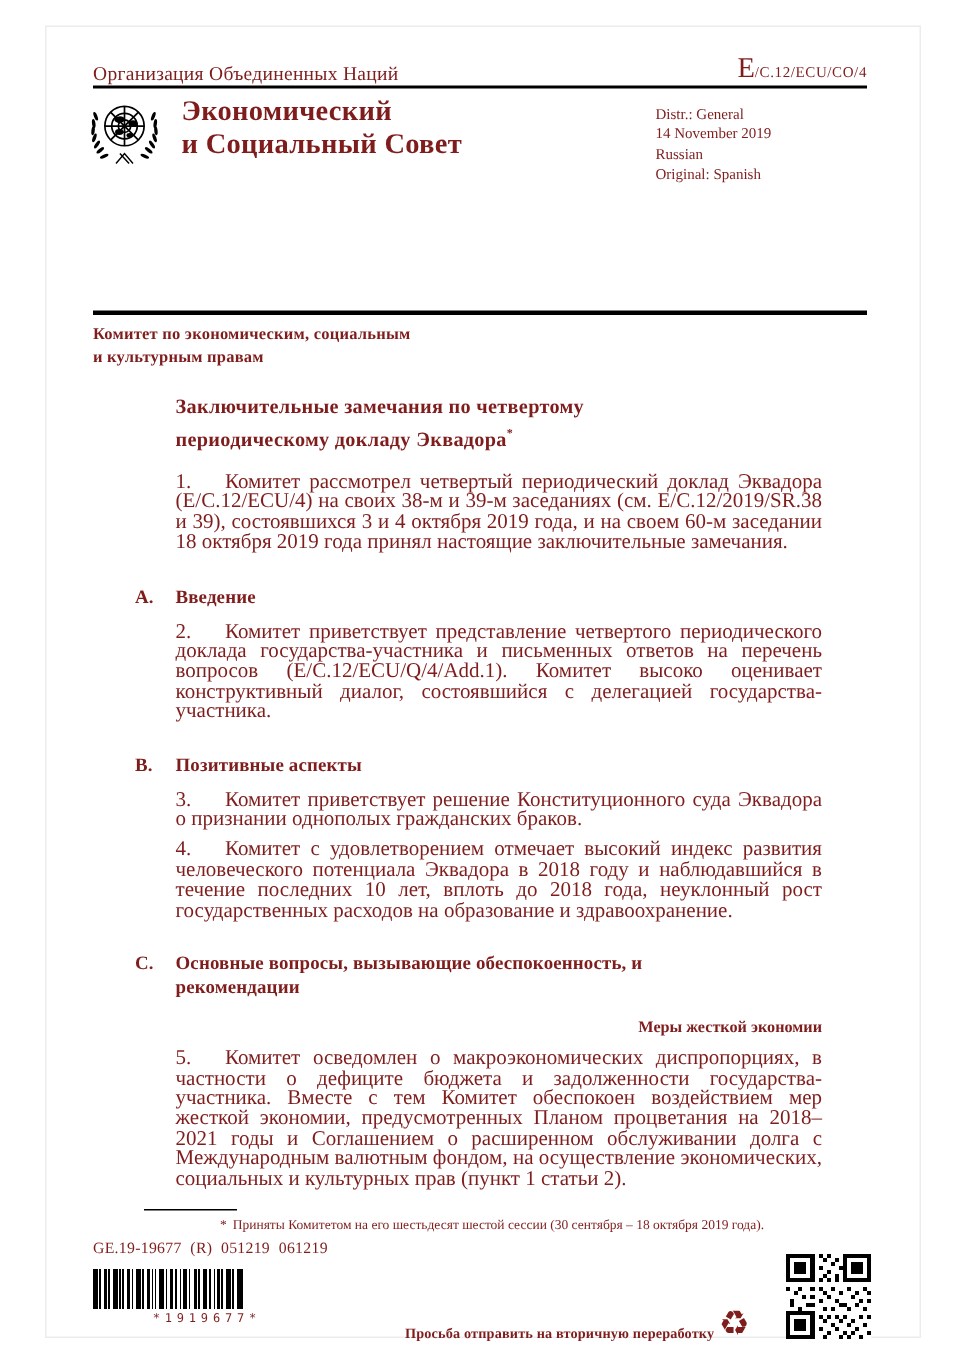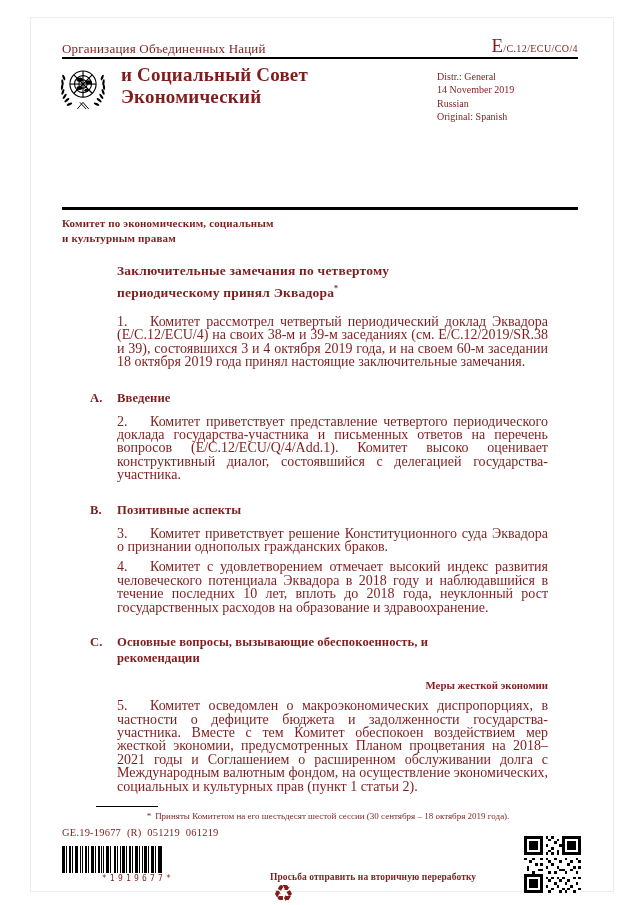--- a/index.html
+++ b/index.html
@@ -44,21 +44,21 @@
   
   .fn-rule{position:absolute;left:96px;top:806px;width:62px;height:1px;background:#000;}
   .footnote{position:absolute;left:96px;top:811px;width:452px;font-size:9px;line-height:11px;text-align:center;}
   .footnote .fn-marker{margin-left:12px;margin-right:4px;}
 
   
   .ge-number{position:absolute;left:62px;top:827px;font-size:10.5px;word-spacing:3px;letter-spacing:.2px;}
   .barcode{position:absolute;left:62px;top:846px;width:112px;text-align:right;}
   .barcode svg{display:block;}
   .barcode-text{font-family:"DejaVu Sans Mono",monospace;font-size:8px;letter-spacing:3.2px;margin-top:1px;white-space:nowrap;}
-  .recycle-row{position:absolute;left:270px;top:872px;display:flex;align-items:flex-start;flex-direction:column;}
+  .recycle-row{position:absolute;left:270px;top:872px;display:flex;align-items:flex-end;}
   .recycle-note{font-weight:bold;font-size:9.5px;letter-spacing:.1px;white-space:nowrap;}
   .recycle-glyph{font-family:"DejaVu Sans",sans-serif;font-size:23px;line-height:23px;margin-left:3px;font-weight:normal;}
   .qr{position:absolute;left:524px;top:836px;width:57px;height:57px;}
 </style>
 </head>
 <body>
 
 <div class="page">
   <div class="scan-border"></div>
 
@@ -100,41 +100,41 @@
         <ellipse cx="86" cy="92" rx="7" ry="2.6" transform="rotate(24 86 92)"></ellipse>
       </g>
       <g stroke="#000" stroke-width="2.2" fill="none">
         <path d="M42 103 L55 88 L68 103"></path>
         <path d="M48 88 L62 103"></path>
       </g>
     </svg>
   </div>
 
   <div class="council">
+    <div>Экономический</div>
     <div>и Социальный Совет</div>
-    <div>Экономический</div>
   </div>
   <div class="distr">
     <div>Distr.: General</div>
     <div>14 November 2019</div>
     <div>Russian</div>
     <div>Original: Spanish</div>
   </div>
 
   <div class="rule-thick"></div>
 
   <div class="committee">
     <div>Комитет по экономическим, социальным</div>
     <div>и культурным правам</div>
   </div>
 
   <div class="doc-body">
     <div class="doc-title">
       <div>Заключительные замечания по четвертому</div>
-      <div><span>периодическому принял Эквадора</span><sup>*</sup></div>
+      <div><span>периодическому докладу Эквадора</span><sup>*</sup></div>
     </div>
 
     <p class="para p-intro"><span class="pnum">1.</span><span>Комитет рассмотрел четвертый периодический доклад Эквадора (E/C.12/ECU/4) на своих 38-м и 39-м заседаниях (см. E/C.12/2019/SR.38 и 39), состоявшихся 3 и 4 октября 2019 года, и на своем 60-м заседании 18 октября 2019 года принял настоящие заключительные замечания.</span></p>
 
     <div class="sec-head sec-a">
       <span class="sec-letter">A.</span>
       <span class="sec-title">Введение</span>
     </div>
     <p class="para p-2"><span class="pnum">2.</span><span>Комитет приветствует представление четвертого периодического доклада государства-участника и письменных ответов на перечень вопросов (E/C.12/ECU/Q/4/Add.1). Комитет высоко оценивает конструктивный диалог, состоявшийся с делегацией государства-участника.</span></p>
 

